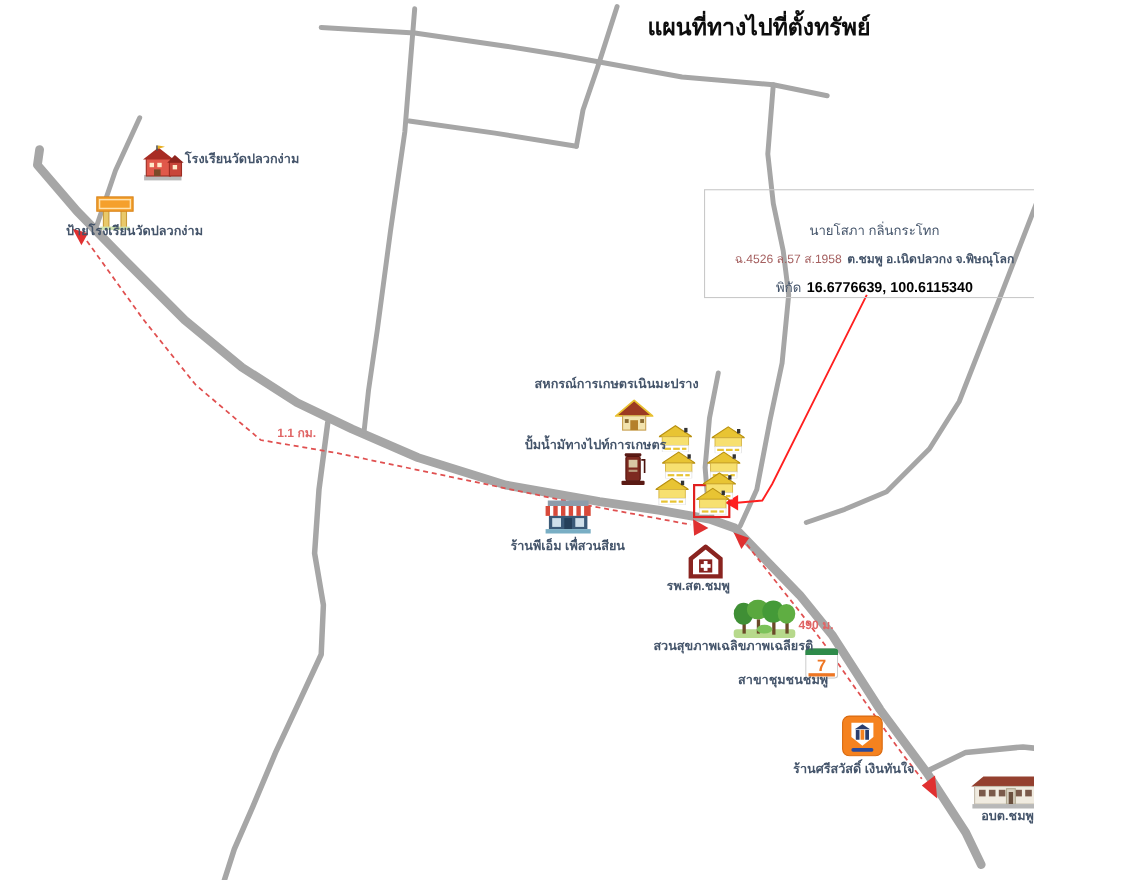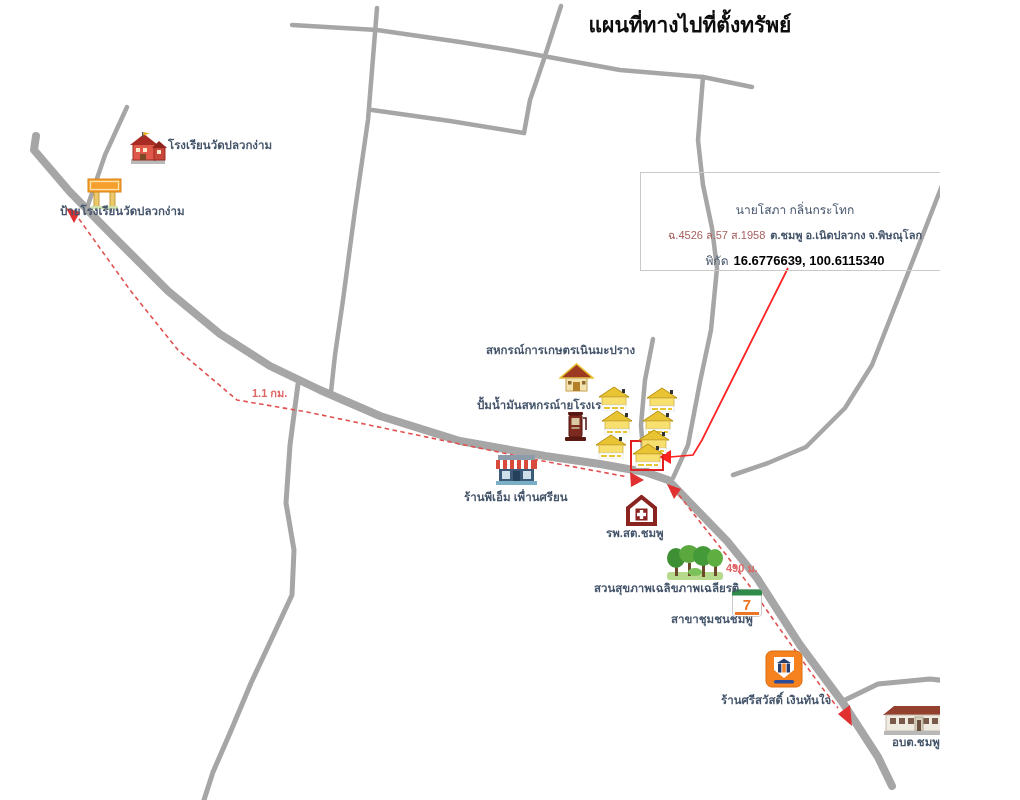--- a/index.html
+++ b/index.html
@@ -234,22 +234,22 @@
     <rect x="50" y="16" width="6" height="6" fill="#7a5a4a"></rect>
     <rect x="59" y="16" width="6" height="6" fill="#7a5a4a"></rect>
     <rect x="33" y="15" width="8" height="14" fill="#d8d0c0" stroke="#b0a890" stroke-width="1"></rect>
     <rect x="35" y="18" width="4" height="11" fill="#6a503e"></rect>
     <rect x="2" y="29" width="69" height="4" fill="#b8b8b8"></rect>
   </svg>
 
   <div class="lm-label" style="left:168px;top:139px">โรงเรียนวัดปลวกง่าม</div>
   <div class="lm-label" style="left:60px;top:205px">ป้ายโรงเรียนวัดปลวกง่าม</div>
   <div class="lm-label" style="left:486px;top:344px">สหกรณ์การเกษตรเนินมะปราง</div>
-  <div class="lm-label" style="left:477px;top:399px">ปั้มน้ำมันสหกรณ์ายโรงเร</div>
-  <div class="lm-label" style="left:464px;top:491px">ร้านพีเอ็ม เพื่านศรียน</div>
+  <div class="lm-label" style="left:477px;top:399px">ปั้มน้ำมัทางไปท์การเกษตร</div>
+  <div class="lm-label" style="left:464px;top:491px">ร้านพีเอ็ม เพื่สวนสียน</div>
   <div class="lm-label" style="left:606px;top:527px">รพ.สต.ชมพู</div>
   <div class="lm-label" style="left:594px;top:582px">สวนสุขภาพเฉลิขภาพเฉลียรติ</div>
   <div class="lm-label" style="left:671px;top:613px">สาขาชุมชนชมพู</div>
   <div class="lm-label" style="left:721px;top:694px">ร้านศรีสวัสดิ์ เงินทันใจ</div>
   <div class="lm-label" style="left:892px;top:736px">อบต.ชมพู</div>
 
   <div class="dist-label" style="left:252px;top:384px">1.1 กม.</div>
   <div class="dist-label" style="left:726px;top:559px">490 ม.</div>
 
   <div id="callout">

